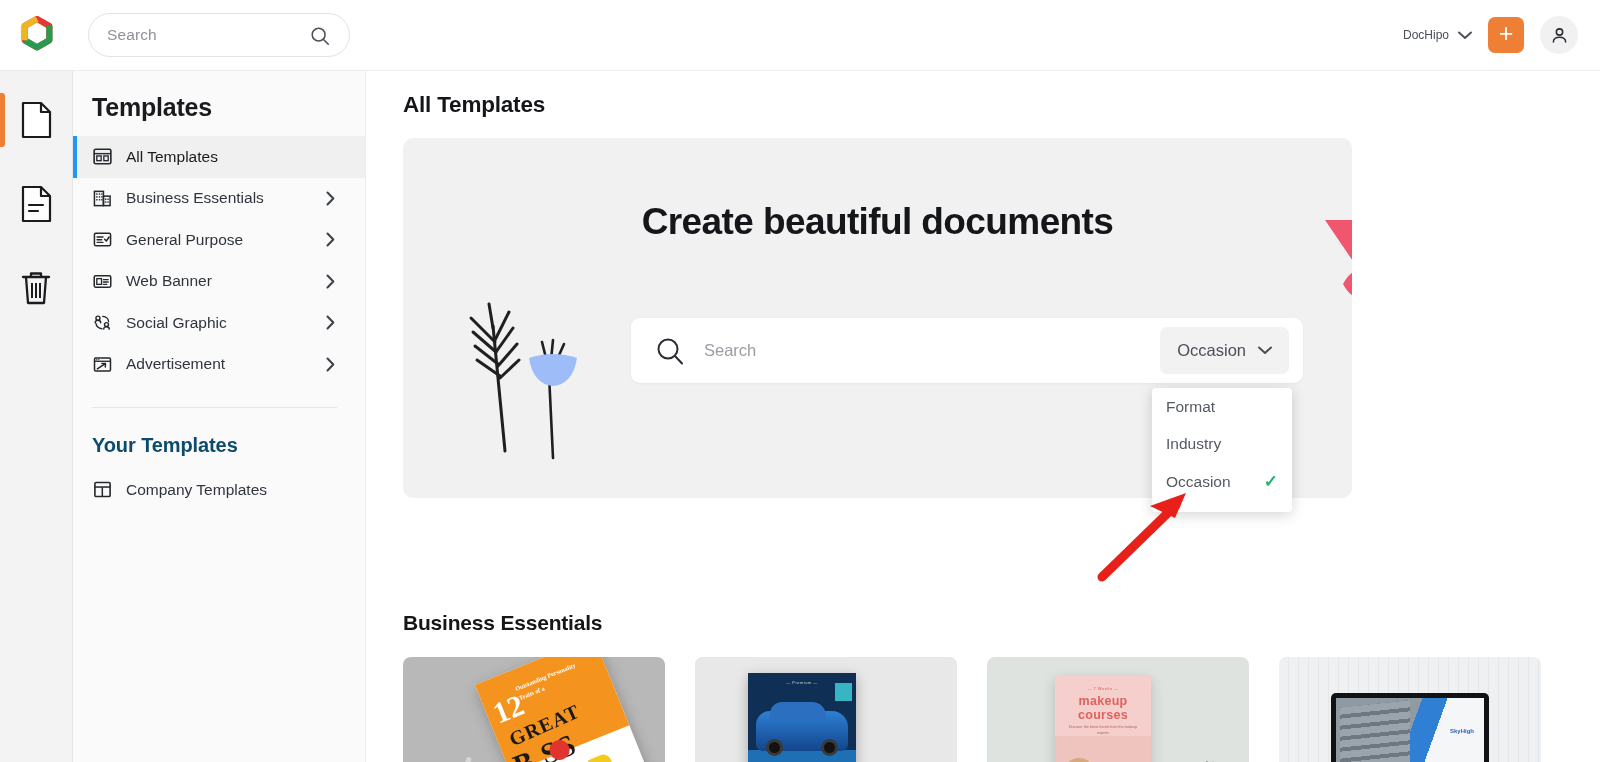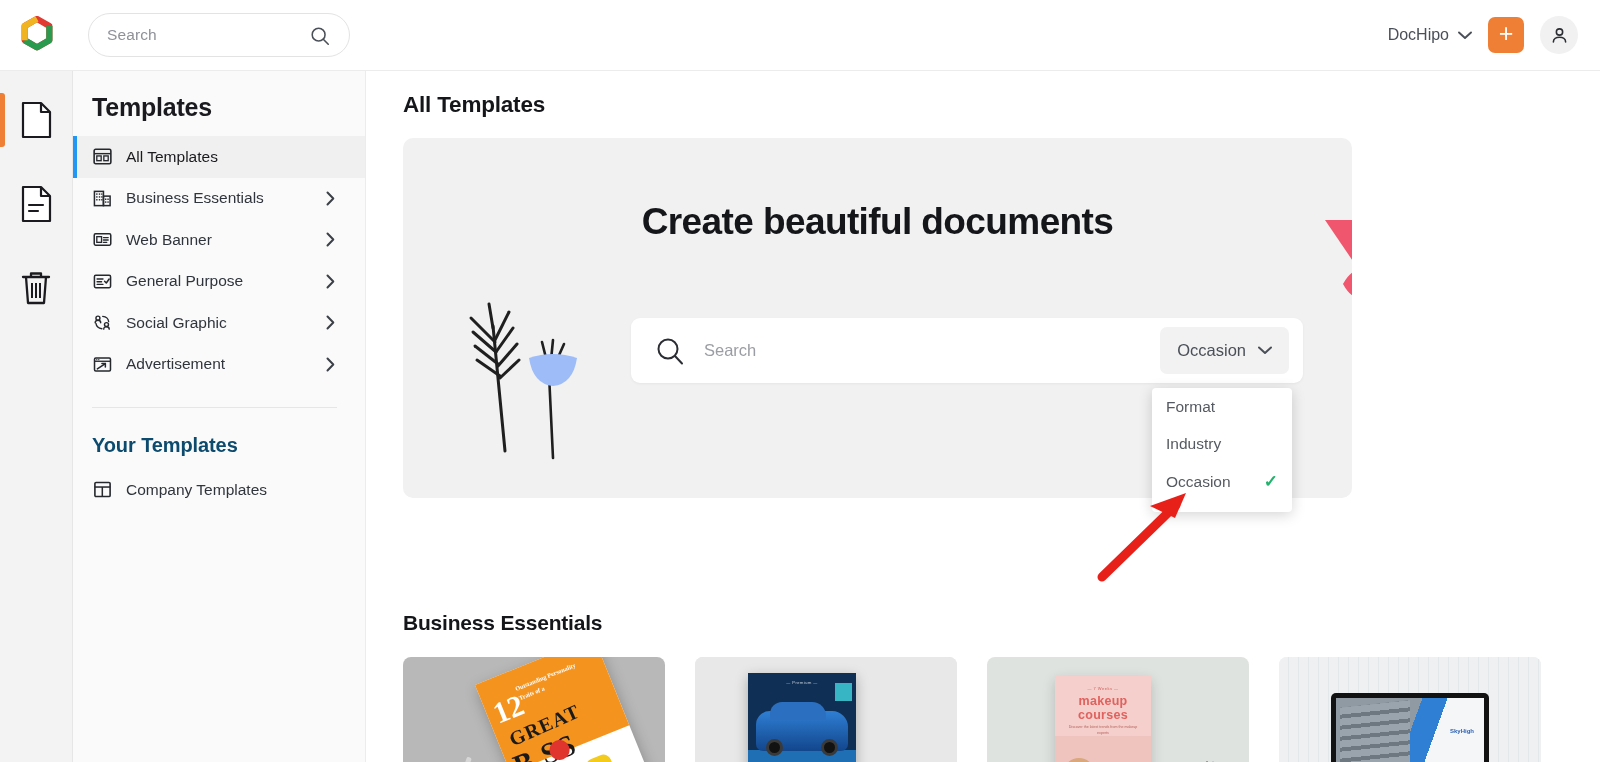--- a/index.html
+++ b/index.html
@@ -27,21 +27,21 @@
     margin-left: 14px; background: #fff;
   }
   .hdr-search .ph { font-size: 15.5px; color: #8e9198; letter-spacing: .1px; }
   .hdr-search .mag { position: absolute; right: 18px; top: 11px; }
 
   .hdr-right {
     margin-left: auto; display: flex; align-items: center; gap: 16px;
     padding-right: 22px;
   }
   .brand-menu { display: flex; align-items: center; gap: 9px; cursor: pointer; }
-  .brand-menu .nm { font-size: 16px; color: #4a4f58; }
+  .brand-menu .nm { font-size: 12px; color: #4a4f58; }
   .plus-btn {
     width: 36px; height: 36px; border-radius: 7px; background: #ef7f35;
     display: flex; align-items: center; justify-content: center; cursor: pointer;
   }
   .plus-btn span { color: #fff; font-size: 25px; line-height: 1; font-weight: 300; margin-top: -3px;}
   .avatar-btn {
     width: 38px; height: 38px; border-radius: 50%; background: #f1f1f1;
     display: flex; align-items: center; justify-content: center; cursor: pointer;
   }
 
@@ -335,46 +335,46 @@
       <span class="nav-chev">
         <svg width="9" height="15" viewBox="0 0 9 15">
             <polyline points="1.5,1.5 7.3,7.5 1.5,13.5" fill="none" stroke="#3b4048" stroke-width="2" stroke-linecap="round" stroke-linejoin="round"></polyline>
           </svg>
       </span>
     </div>
 
     <div class="nav-item">
       <span class="nav-ico">
         <svg width="19" height="19" viewBox="0 0 20 20">
+          <rect x="1.5" y="3.5" width="17" height="13" rx="1.4" fill="none" stroke="#25282d" stroke-width="1.6"></rect>
+          <line x1="4.3" y1="7.4" x2="10.5" y2="7.4" stroke="#25282d" stroke-width="1.5" stroke-linecap="round"></line>
+          <line x1="4.3" y1="10.2" x2="9" y2="10.2" stroke="#25282d" stroke-width="1.5" stroke-linecap="round"></line>
+          <line x1="4.3" y1="13" x2="10.5" y2="13" stroke="#25282d" stroke-width="1.5" stroke-linecap="round"></line>
+          <polyline points="12.2,9.8 14,11.6 17,7.4" fill="none" stroke="#25282d" stroke-width="1.6" stroke-linecap="round" stroke-linejoin="round"></polyline>
+        </svg>
+      </span>
+      <span class="nav-lbl">General Purpose</span>
+      <span class="nav-chev">
+        <svg width="9" height="15" viewBox="0 0 9 15">
+            <polyline points="1.5,1.5 7.3,7.5 1.5,13.5" fill="none" stroke="#3b4048" stroke-width="2" stroke-linecap="round" stroke-linejoin="round"></polyline>
+          </svg>
+      </span>
+    </div>
+
+    <div class="nav-item">
+      <span class="nav-ico">
+        <svg width="19" height="19" viewBox="0 0 20 20">
           <rect x="1.3" y="4" width="17.4" height="12" rx="1.4" fill="none" stroke="#25282d" stroke-width="1.6"></rect>
           <rect x="4" y="7" width="5" height="6" fill="none" stroke="#25282d" stroke-width="1.4"></rect>
           <line x1="11" y1="8" x2="16" y2="8" stroke="#25282d" stroke-width="1.4" stroke-linecap="round"></line>
           <line x1="11" y1="10.5" x2="16" y2="10.5" stroke="#25282d" stroke-width="1.4" stroke-linecap="round"></line>
           <line x1="11" y1="13" x2="14.5" y2="13" stroke="#25282d" stroke-width="1.4" stroke-linecap="round"></line>
         </svg>
       </span>
       <span class="nav-lbl">Web Banner</span>
-      <span class="nav-chev">
-        <svg width="9" height="15" viewBox="0 0 9 15">
-            <polyline points="1.5,1.5 7.3,7.5 1.5,13.5" fill="none" stroke="#3b4048" stroke-width="2" stroke-linecap="round" stroke-linejoin="round"></polyline>
-          </svg>
-      </span>
-    </div>
-
-    <div class="nav-item">
-      <span class="nav-ico">
-        <svg width="19" height="19" viewBox="0 0 20 20">
-          <rect x="1.5" y="3.5" width="17" height="13" rx="1.4" fill="none" stroke="#25282d" stroke-width="1.6"></rect>
-          <line x1="4.3" y1="7.4" x2="10.5" y2="7.4" stroke="#25282d" stroke-width="1.5" stroke-linecap="round"></line>
-          <line x1="4.3" y1="10.2" x2="9" y2="10.2" stroke="#25282d" stroke-width="1.5" stroke-linecap="round"></line>
-          <line x1="4.3" y1="13" x2="10.5" y2="13" stroke="#25282d" stroke-width="1.5" stroke-linecap="round"></line>
-          <polyline points="12.2,9.8 14,11.6 17,7.4" fill="none" stroke="#25282d" stroke-width="1.6" stroke-linecap="round" stroke-linejoin="round"></polyline>
-        </svg>
-      </span>
-      <span class="nav-lbl">General Purpose</span>
       <span class="nav-chev">
         <svg width="9" height="15" viewBox="0 0 9 15">
             <polyline points="1.5,1.5 7.3,7.5 1.5,13.5" fill="none" stroke="#3b4048" stroke-width="2" stroke-linecap="round" stroke-linejoin="round"></polyline>
           </svg>
       </span>
     </div>
 
     <div class="nav-item">
       <span class="nav-ico">
         <svg width="19" height="19" viewBox="0 0 20 20">

